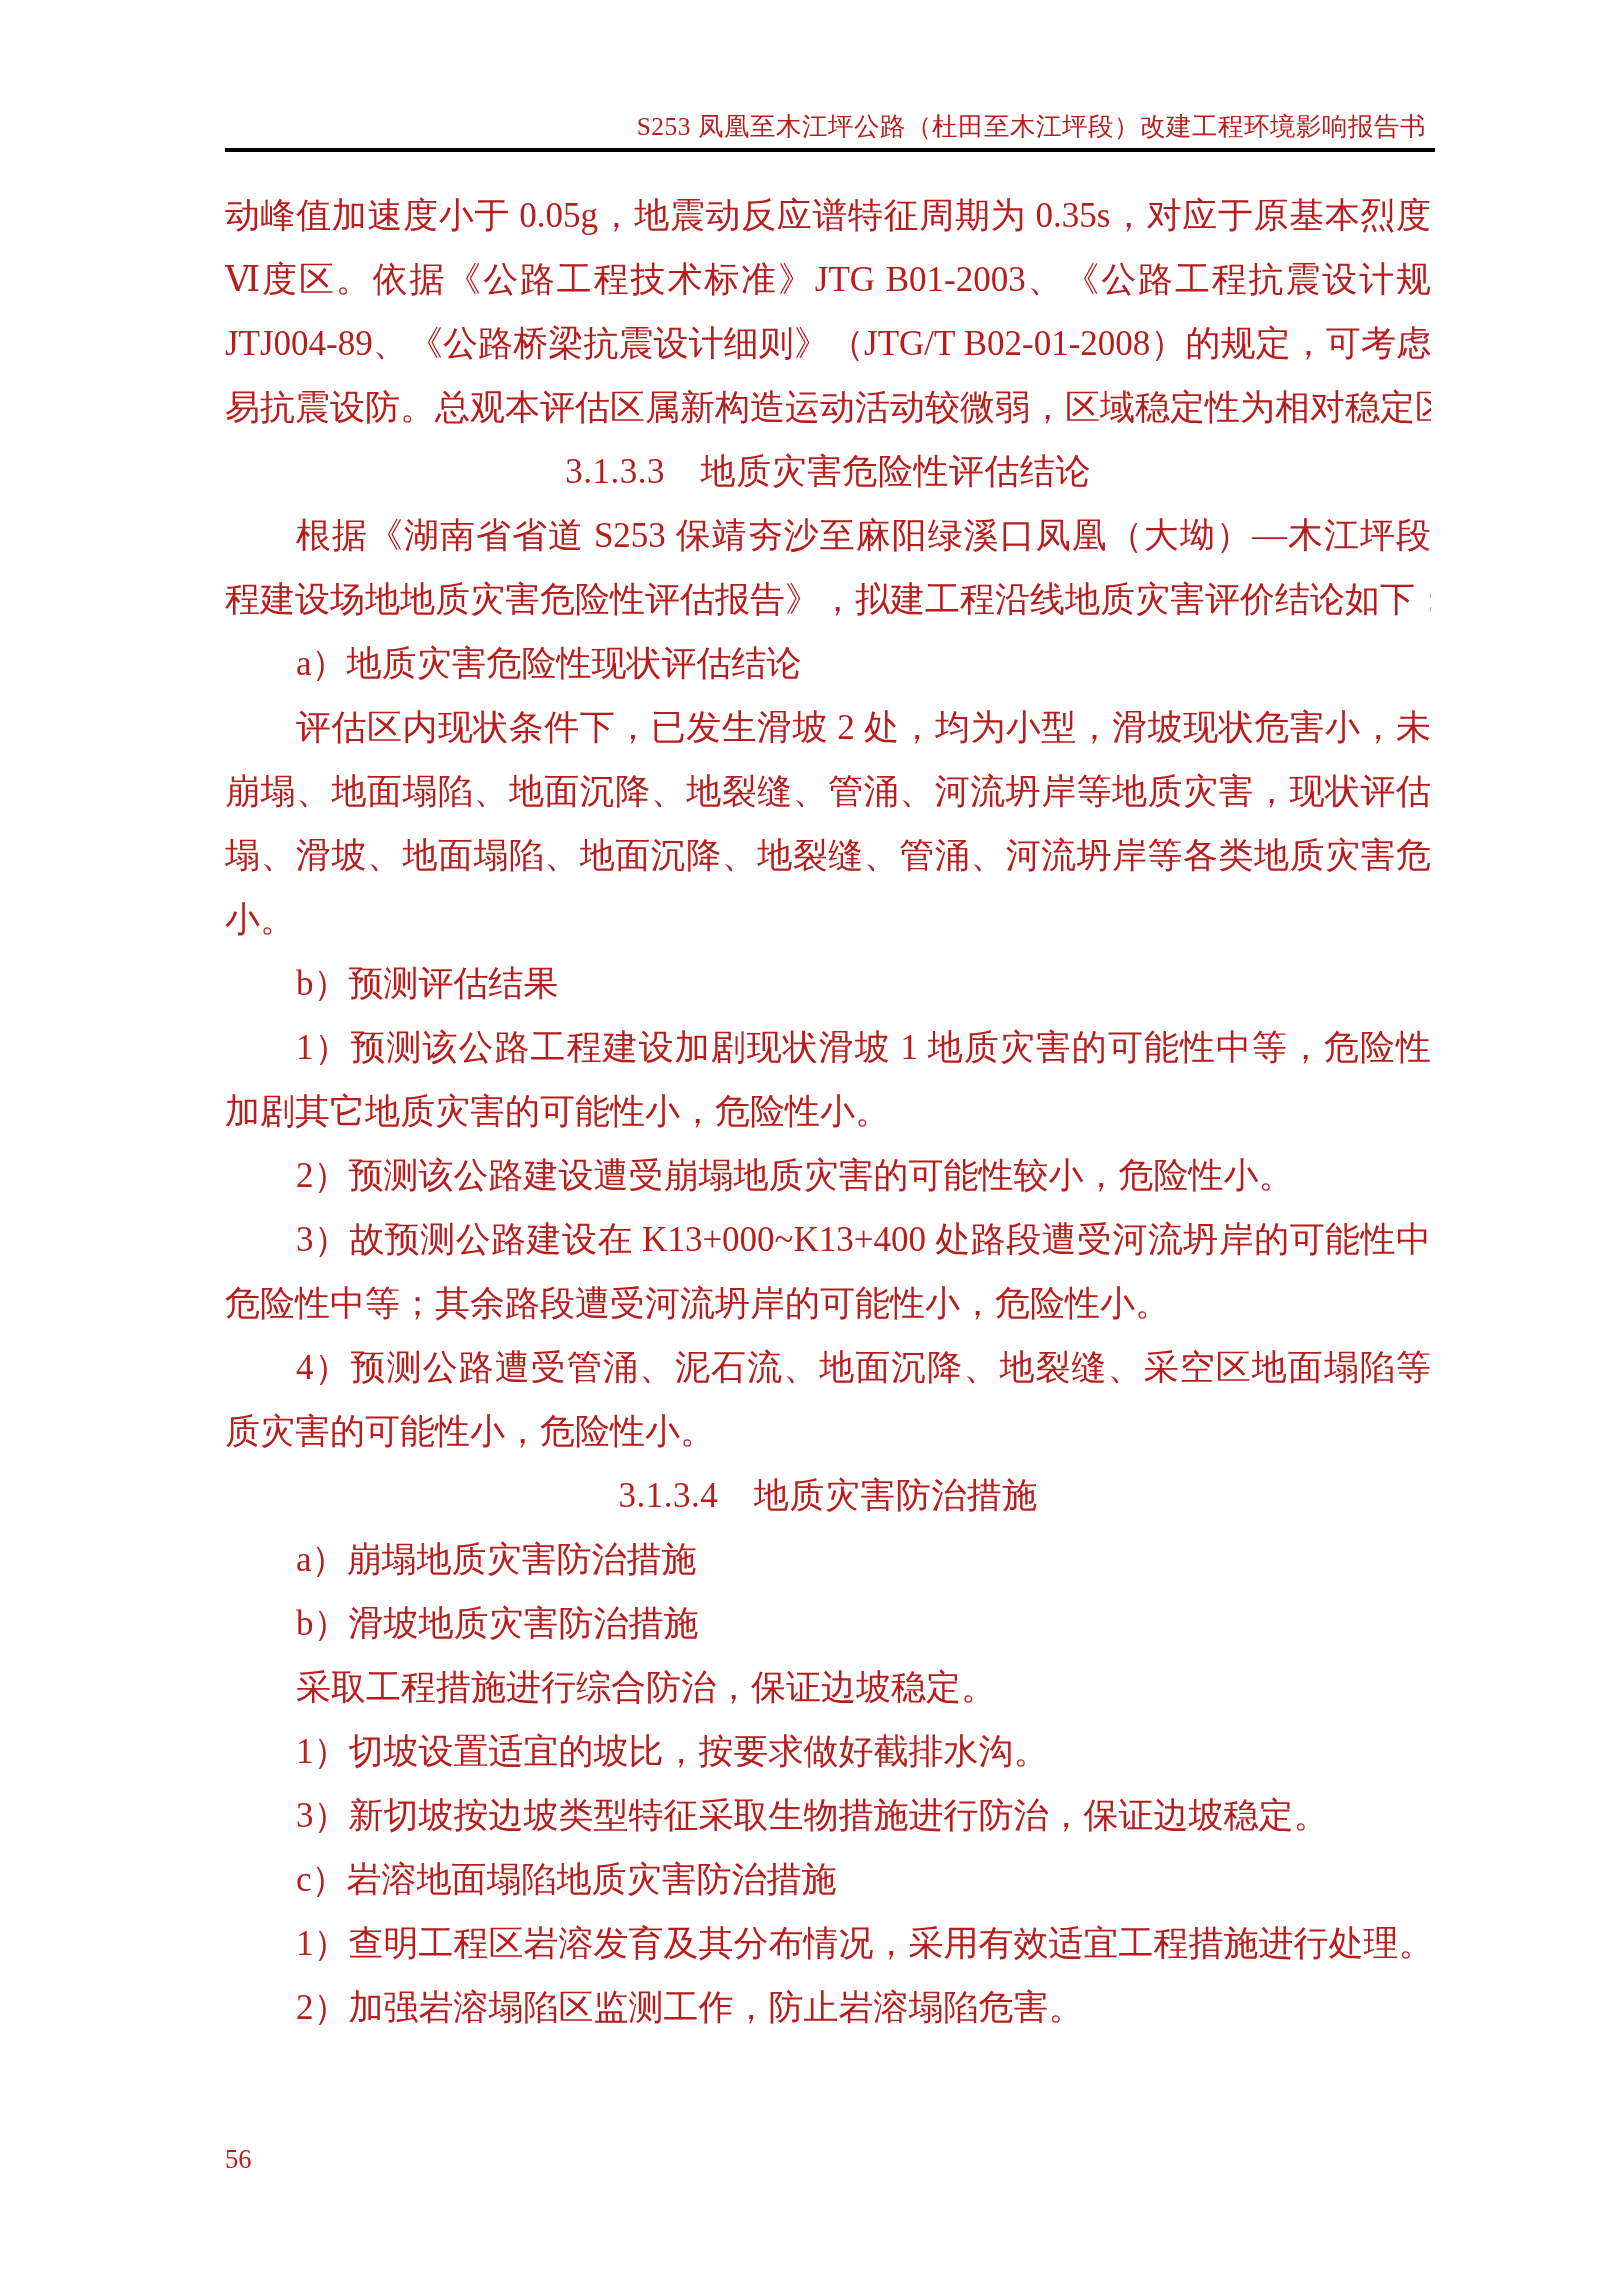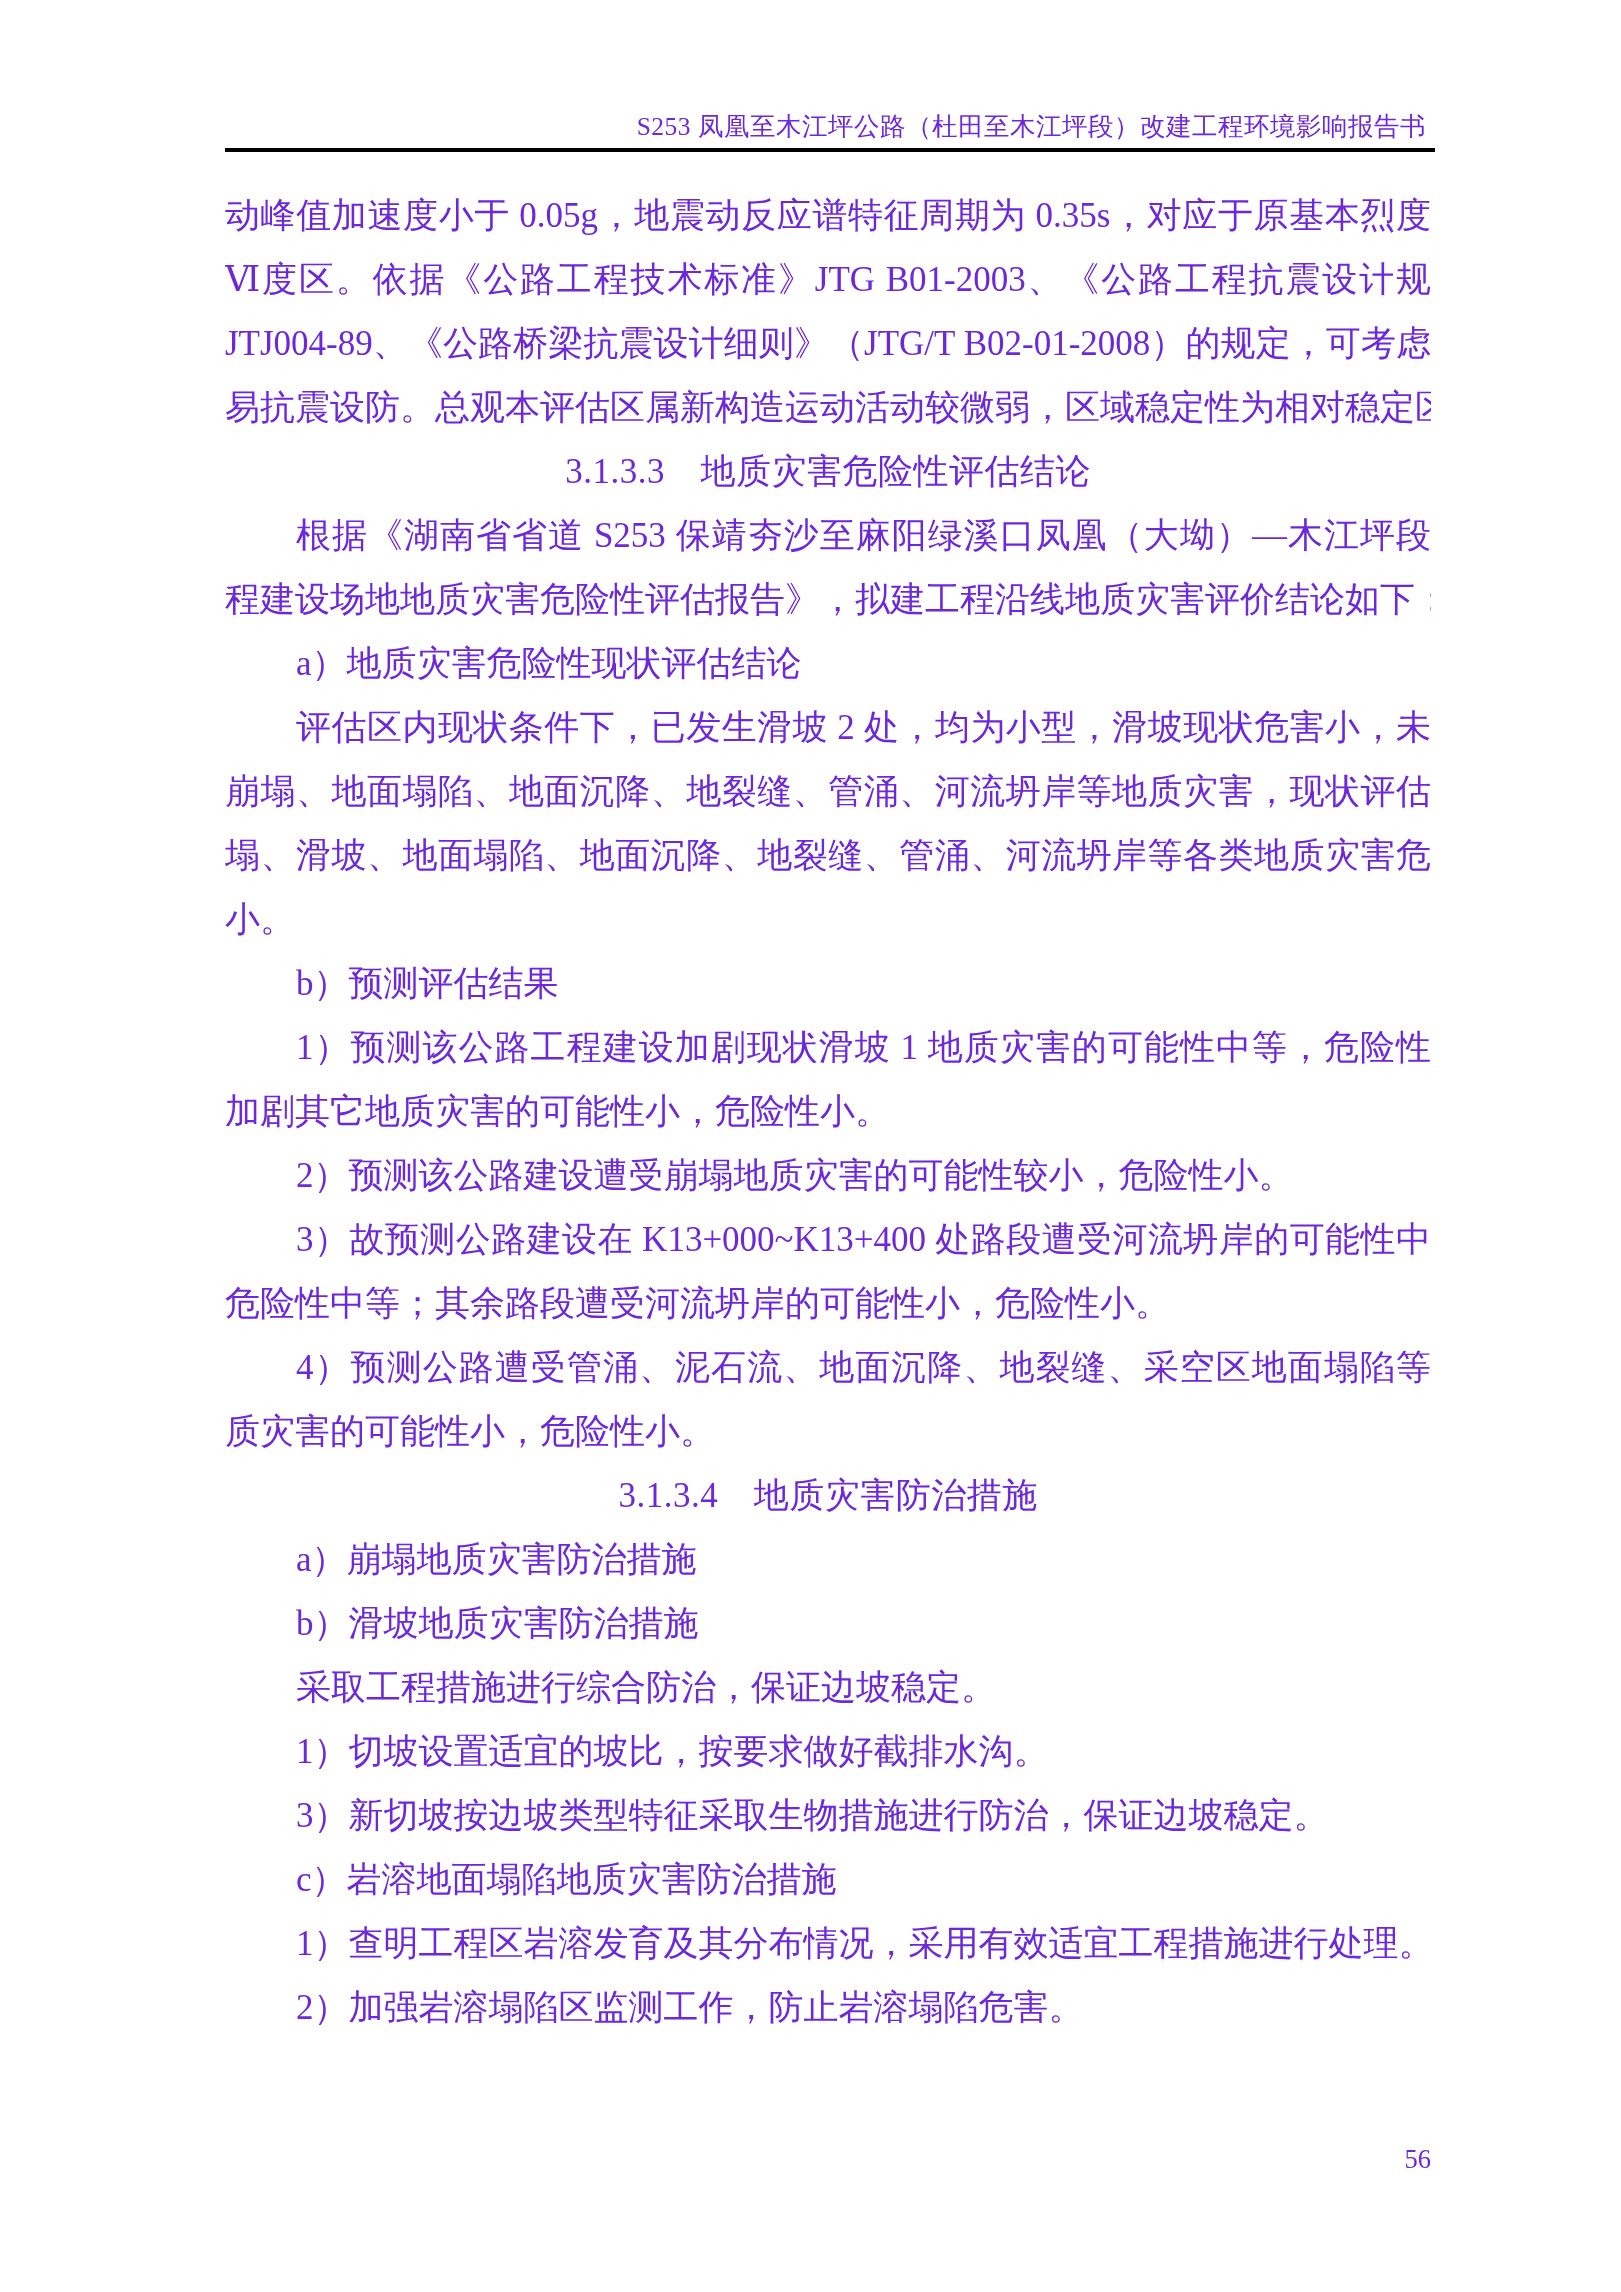--- a/index.html
+++ b/index.html
@@ -7,21 +7,21 @@
     padding: 0;
     background: #ffffff;
   }
   .page {
     position: relative;
     width: 1621px;
     height: 2293px;
     background: #ffffff;
     overflow: hidden;
     font-family: "Liberation Serif", "DejaVu Serif", serif;
-    color: #6d28d9;
+    color: #b91c1c;
   }
   .page-header {
     position: absolute;
     top: 111px;
     left: 225px;
     width: 1201px;
     text-align: right;
     font-size: 25.5px;
     line-height: 31px;
     letter-spacing: 0.5px;
@@ -59,21 +59,21 @@
   }
   .line.heading {
     letter-spacing: 0.5px;
     text-align: center;
   }
   .page-footer {
     position: absolute;
     top: 2143px;
     left: 225px;
     width: 1206px;
-    text-align: right;
+    text-align: left;
     font-size: 26.5px;
     line-height: 33px;
   }
 </style>
 </head>
 <body>
 
 <div class="page">
 
   <div class="page-header">S253 凤凰至木江坪公路（杜田至木江坪段）改建工程环境影响报告书</div>

